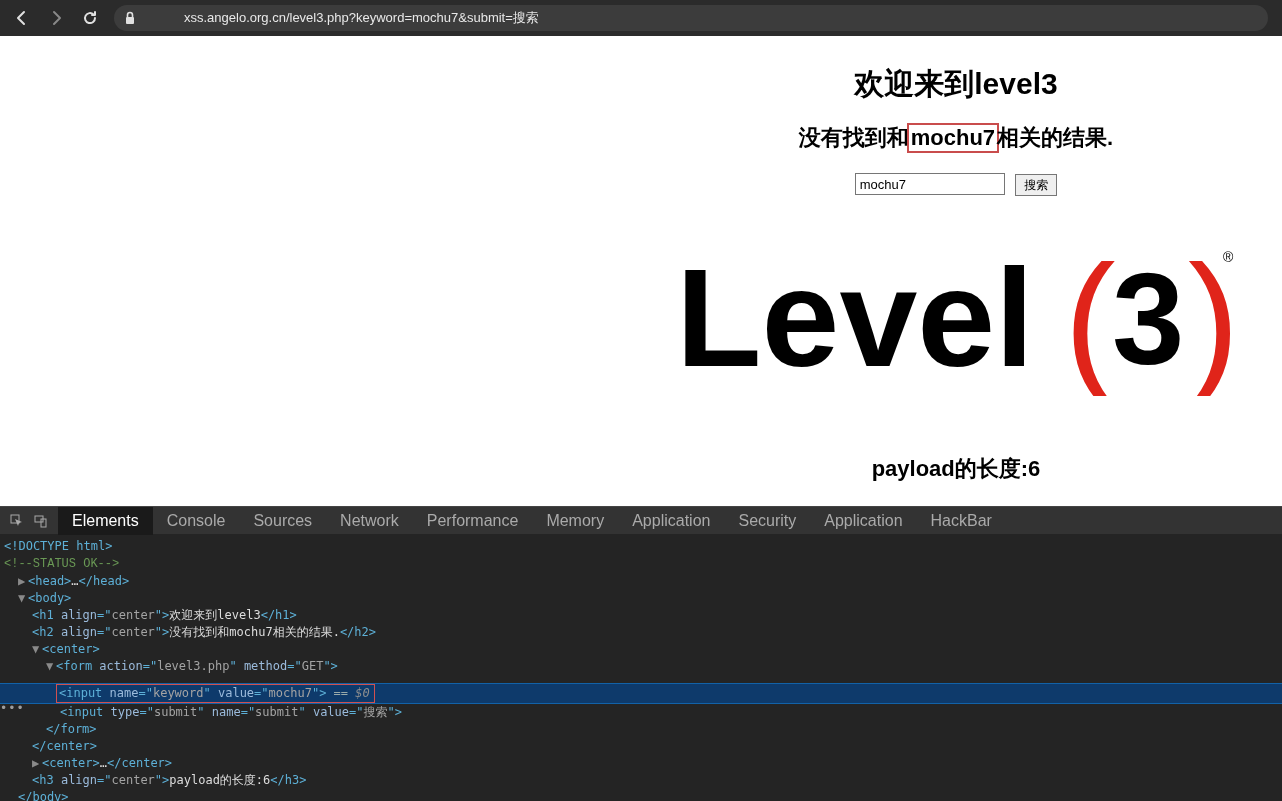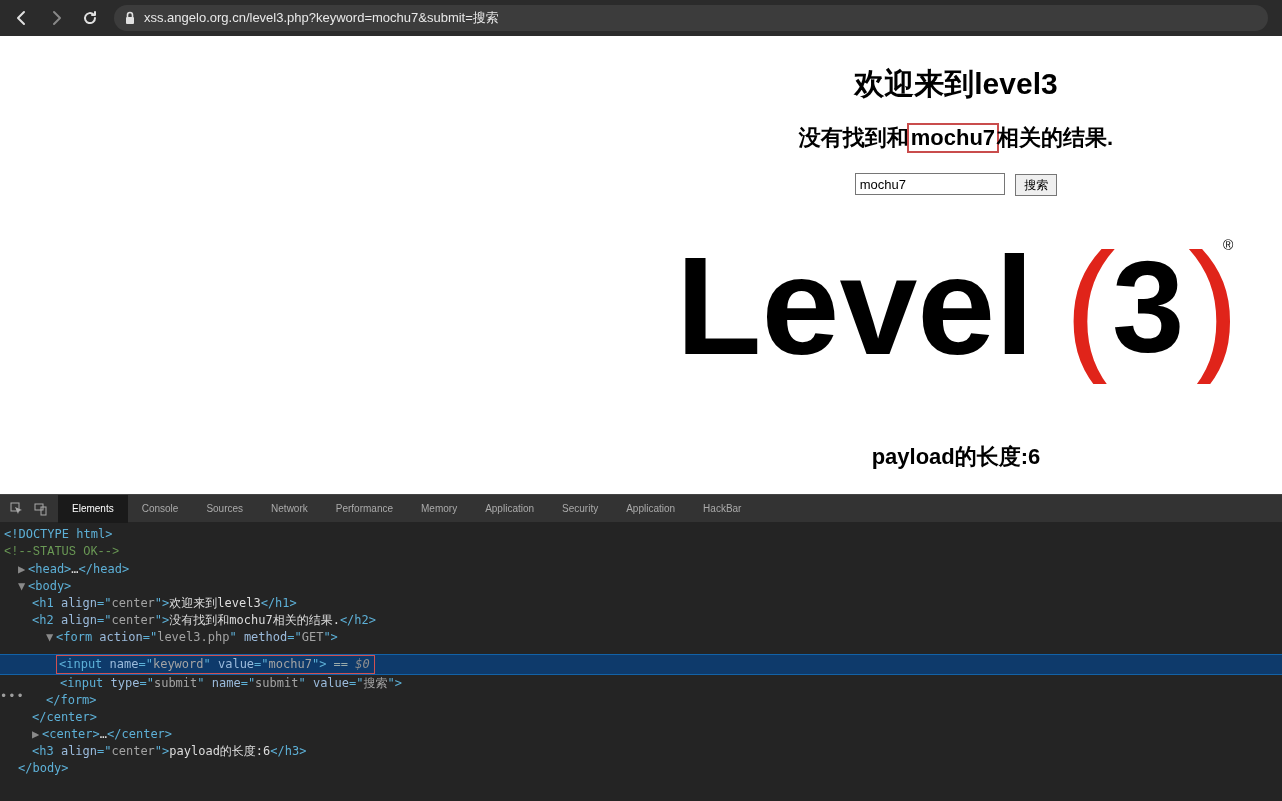--- a/index.html
+++ b/index.html
@@ -2,45 +2,45 @@
 <html><head>
 <meta charset="utf-8">
 <style>
   * { box-sizing: border-box; }
   body { margin:0; font-family: Arial, "Microsoft YaHei", sans-serif; background:#fff; width:1282px; }
   
   
   .chrome { background:#2b2b2b; height:36px; display:flex; align-items:center; padding:0 8px; color:#ddd; font-size:13px; }
   .nav-icons { display:flex; gap:18px; align-items:center; padding:0 10px 0 6px; }
   .nav-btn svg { display:block; }
-  .url-bar { flex:1; background:#3c3c3c; border-radius:14px; height:26px; display:flex; align-items:center; padding:0 12px 0 10px; margin-left:6px; margin-right:6px; }
+  .url-bar { flex:1; background:#3c3c3c; border-radius:14px; height:26px; display:flex; align-items:center; padding:0 12px 0 10px; margin-left:6px; margin-right:6px;gap:40px; }
   .lock-icon { margin-right:8px; display:inline-flex; }
   .url-text { color:#e8e8e8; font-size:13px; white-space:nowrap; overflow:hidden; }
   
   
   .page { background:#fff; width:100%; }
   .page-inner { margin-left:630px; text-align:center; padding:18px 0 10px 0; }
   .page h1 { font-size:30px; font-weight:bold; margin:10px 0 18px 0; }
   .page h2 { font-size:22px; font-weight:bold; margin:0 0 20px 0; }
   .hl-box { border:2px solid #c94c4c; padding:0 2px; display:inline-block; margin:0 -2px; }
-  .search-row { margin:6px 0 24px 0; }
+  .search-row { margin:6px 0 36px 0; }
   .search-row input[type=text]{ width:150px; border:1px solid #767676; padding:2px 4px; font-size:13px; height:22px; }
   .search-row input[type=button]{ border:1px solid #767676; background:#efefef; padding:1px 8px; font-size:12px; margin-left:6px; height:22px; }
   
   .logo-wrap { display:inline-block; position:relative; margin:4px 0 0 0;}
   .logo-svg { width:560px; height:160px; }
   
   .payload { font-size:22px; font-weight:bold; margin:54px 0 12px 0; }
   
   
   .devtools { background:#242424; color:#ccc; font-family:Consolas, Menlo, monospace; font-size:12px; line-height:17px; width:100%; height:328px; position:relative; overflow:hidden;}
   .dt-tabs { background:#333; height:28px; display:flex; align-items:center; border-top:1px solid #444; font-family:Arial,sans-serif;}
   .dt-tool-icons { display:flex; gap:10px; padding:0 10px;}
   .dt-tool-icons svg{display:block}
-  .dt-tab { padding:0 14px; height:28px; display:flex; align-items:center; color:#aaa; font-size:10px; cursor:pointer;}
+  .dt-tab { padding:0 14px; height:28px; display:flex; align-items:center; color:#aaa; font-size:16px; cursor:pointer;}
   .dt-tab.active { background:#1a1a1a; color:#fff; }
   
   .dom-pane { padding:4px 0 8px 4px; background:#242424; }
   .dom-line { white-space:pre; }
   .dom-line .arrow { display:inline-block; width:10px; color:#8a8a8a;}
   .pad0{padding-left:0;} .pad1{padding-left:14px;} .pad2{padding-left:28px;} .pad3{padding-left:42px;} .pad4{padding-left:56px;}
   .tag { color:#5db0d7; }
   .attr-n { color:#9bbbdc; }
   .attr-v { color:#a3a3a3;margin-top:26px; }
   .text-node { color:#ddd; }
@@ -137,20 +137,21 @@
     <div class="dt-tab">HackBar</div>
   </div>
 
   <div class="dom-pane">
     <div class="dom-line pad0"><span class="tag">&lt;!DOCTYPE html&gt;</span></div>
     <div class="dom-line pad0"><span class="comment">&lt;!--STATUS OK--&gt;</span></div>
     <div class="dom-line pad1"><span class="arrow">▶</span><span class="tag">&lt;head&gt;</span><span class="text-node">…</span><span class="tag">&lt;/head&gt;</span></div>
     <div class="dom-line pad1"><span class="arrow">▼</span><span class="tag">&lt;body&gt;</span></div>
     <div class="dom-line pad2"><span class="tag">&lt;h1 </span><span class="attr-n">align</span><span class="tag">="</span><span class="attr-v">center</span><span class="tag">"&gt;</span><span class="text-node">欢迎来到level3</span><span class="tag">&lt;/h1&gt;</span></div>
     <div class="dom-line pad2"><span class="tag">&lt;h2 </span><span class="attr-n">align</span><span class="tag">="</span><span class="attr-v">center</span><span class="tag">"&gt;</span><span class="text-node">没有找到和mochu7相关的结果.</span><span class="tag">&lt;/h2&gt;</span></div>
+    <div class="dom-line pad2"><span class="arrow">▼</span><span class="tag">&lt;center&gt;</span></div>
     <div class="dom-line pad3"><span class="arrow">▼</span><span class="tag">&lt;form </span><span class="attr-n">action</span><span class="tag">="</span><span class="attr-v">level3.php</span><span class="tag">" </span><span class="attr-n">method</span><span class="tag">="</span><span class="attr-v">GET</span><span class="tag">"&gt;</span></div>
   </div>
 
   <span class="dots">•••</span>
   <div class="selected-row">
     <span class="pad-content">
       <span class="red-outline">
         <span class="tag">&lt;input </span><span class="attr-n">name</span><span class="tag">="</span><span class="attr-v">keyword</span><span class="tag">" </span><span class="attr-n">value</span><span class="tag">="</span><span class="attr-v">mochu7</span><span class="tag">"&gt;</span><span class="selector-eq"> == </span><span class="dollar0">$0</span>
       </span>
     </span>

